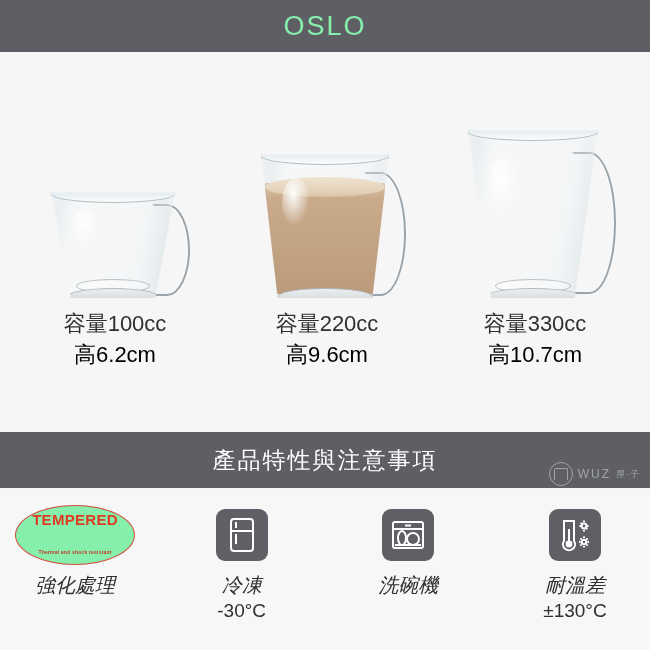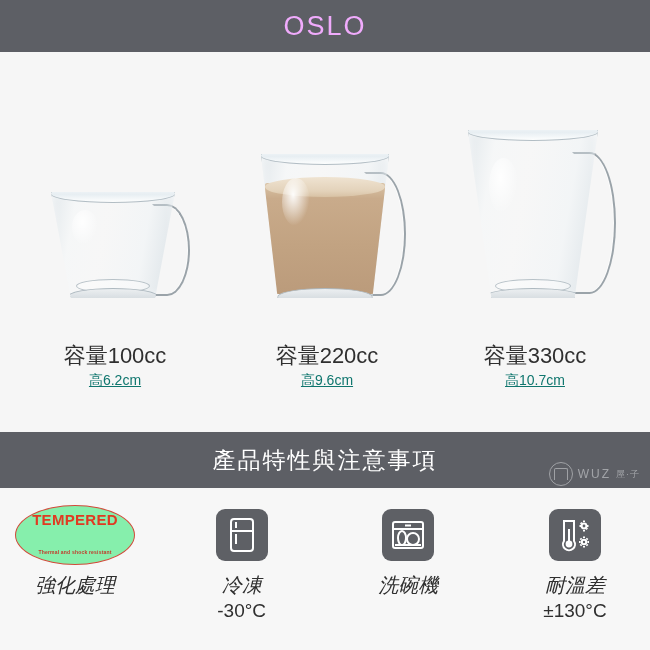--- a/index.html
+++ b/index.html
@@ -26,21 +26,21 @@
   .title-bar {
     position: absolute;
     left: 0; top: 0;
     width: 650px; height: 52px;
     background: #5d5f65;
     display: flex;
     align-items: center;
     justify-content: center;
   }
   .title-bar .title-text {
-    color: #f0abfc;
+    color: #86efac;
     font-size: 27px;
     letter-spacing: 2px;
     font-weight: 400;
     line-height: 1;
   }
 
   
   .showcase {
     position: absolute;
     left: 0; top: 52px;
@@ -187,27 +187,25 @@
     width: 230px;
     text-align: center;
   }
   .label-cell.l1 { left: 0px; }
   .label-cell.l2 { left: 212px; }
   .label-cell.l3 { left: 420px; }
   .cap-text {
     font-size: 22px;
     color: #2f2f2f;
     line-height: 1.25;
-    margin-top: 32px;
   }
   .height-text {
-    font-size: 14px;
-    color: #0f766e;
+    font-size: 22px;
+    color: #000000;
     line-height: 1.5;
-    text-decoration: underline;
   }
 
   
   .section-bar {
     position: absolute;
     left: 0; top: 432px;
     width: 650px; height: 56px;
     background: #5d5f65;
     display: flex;
     align-items: center;

